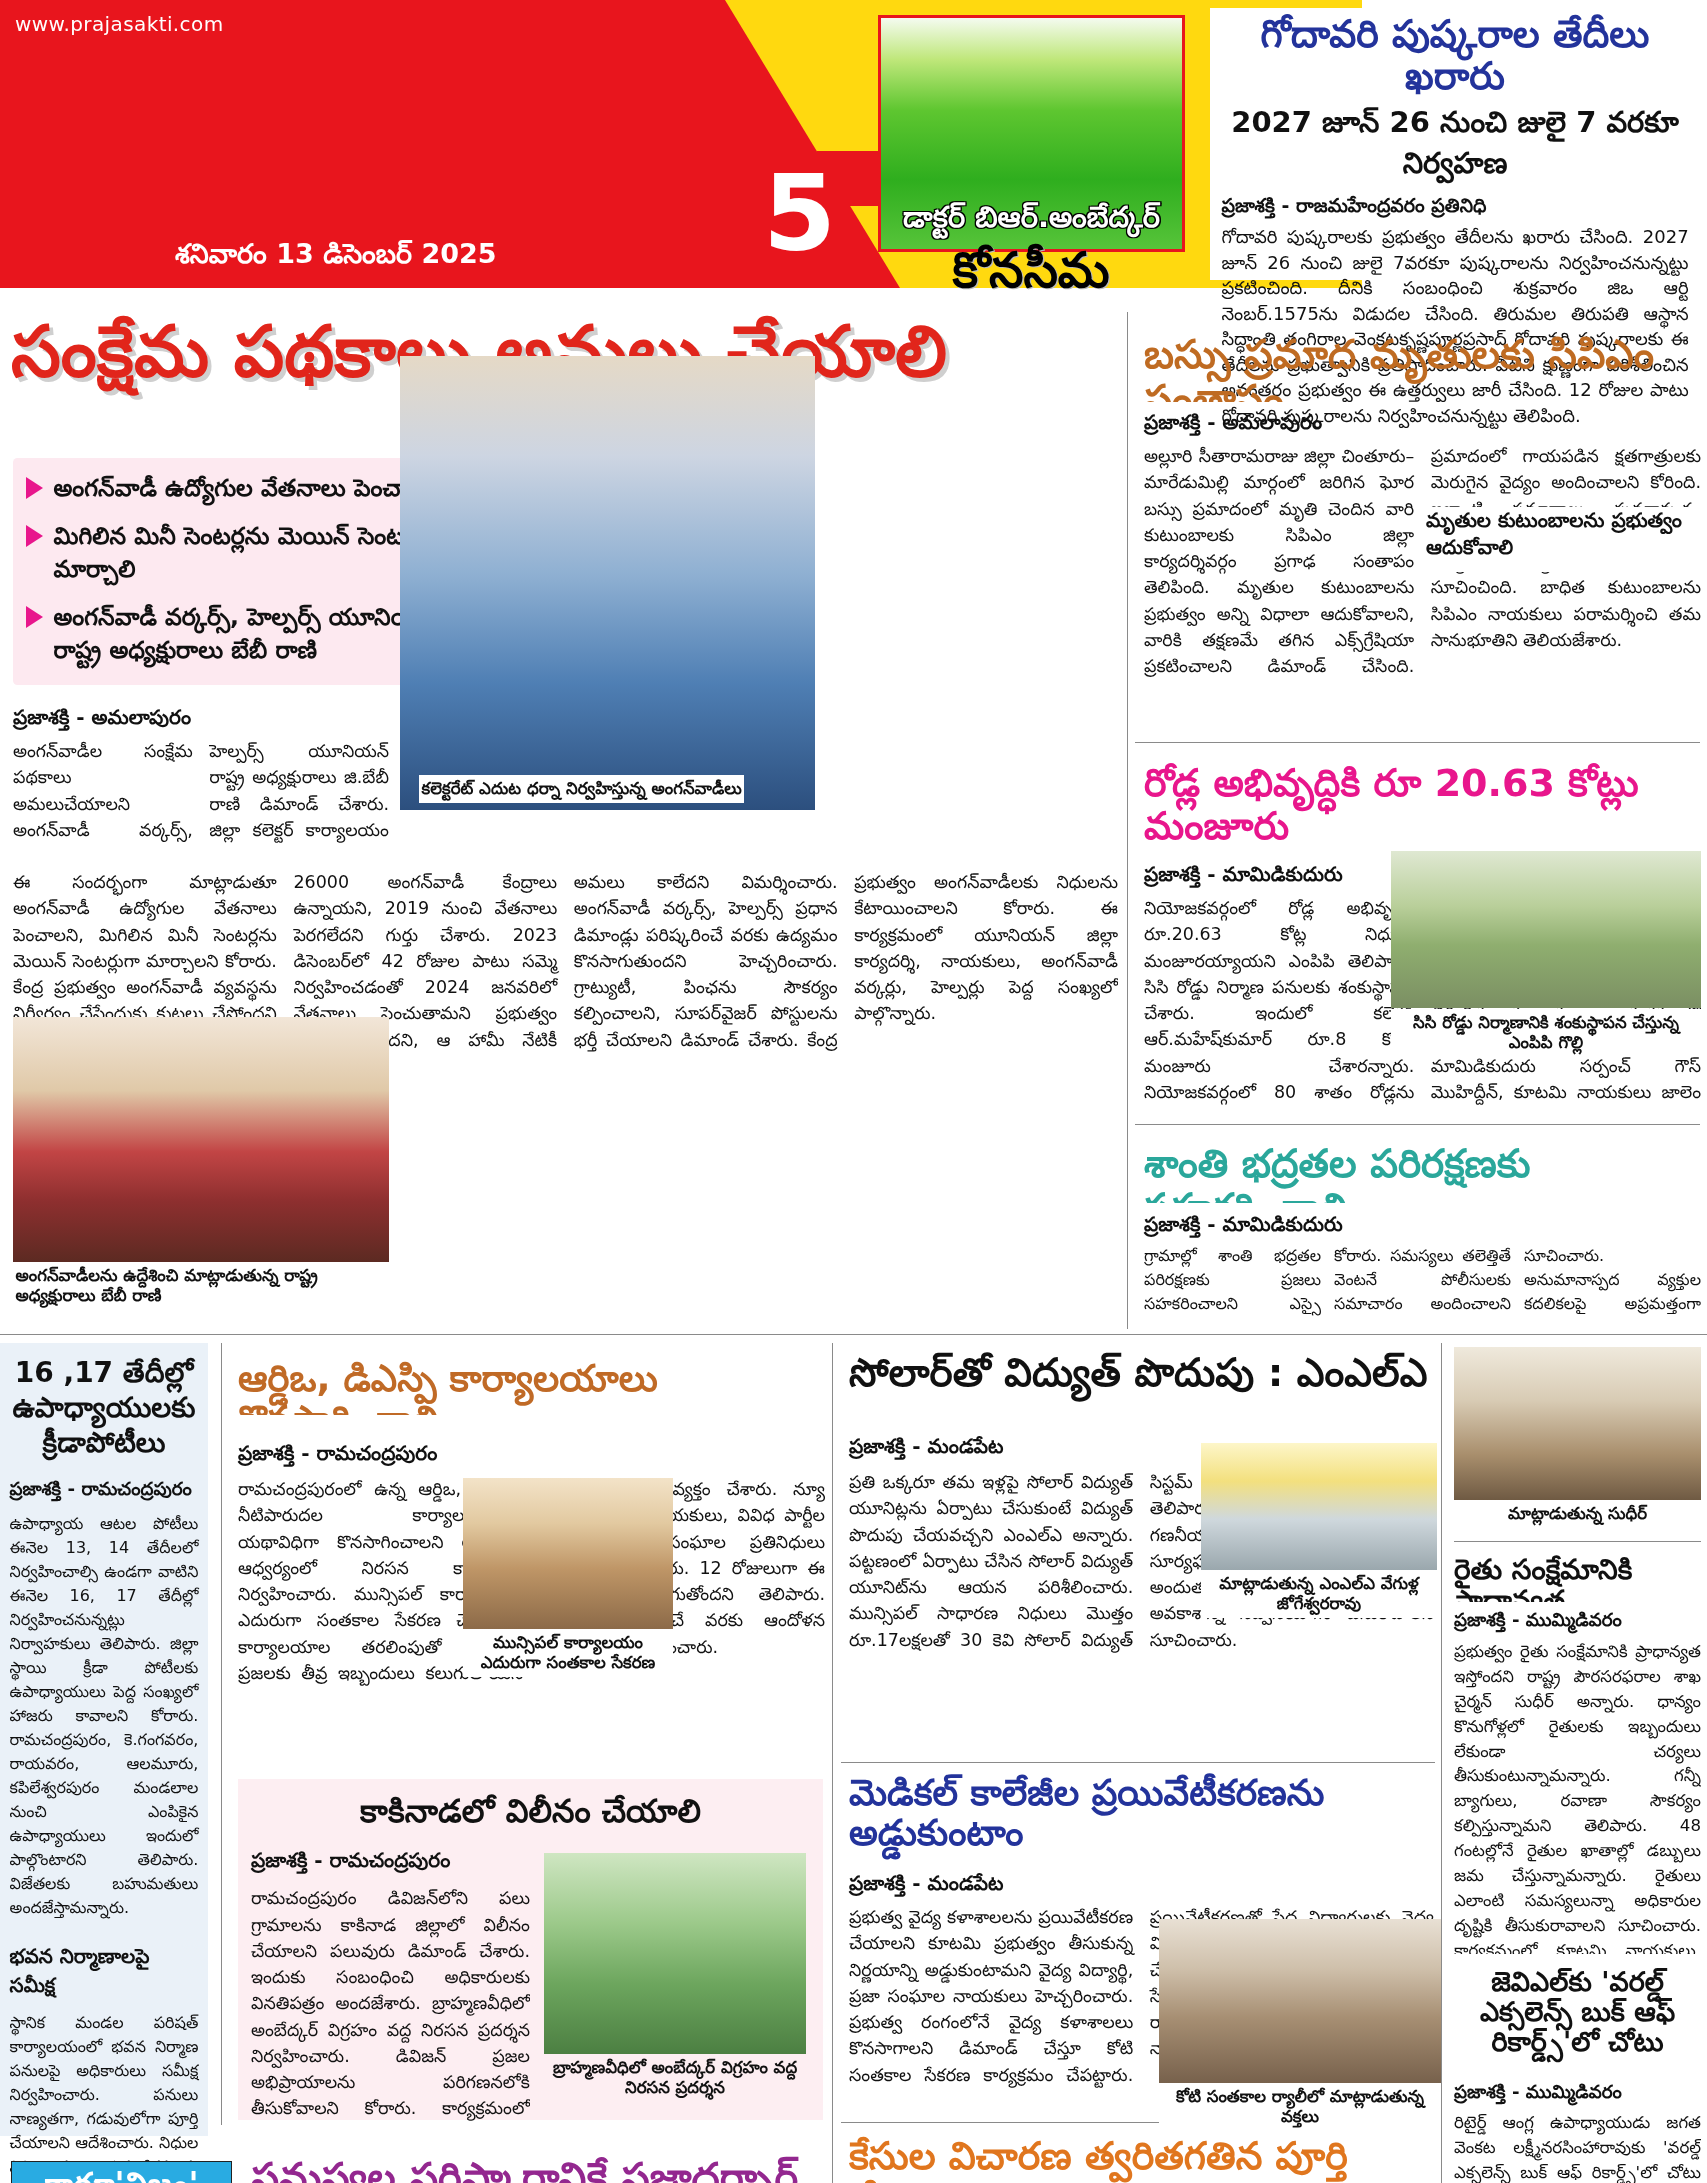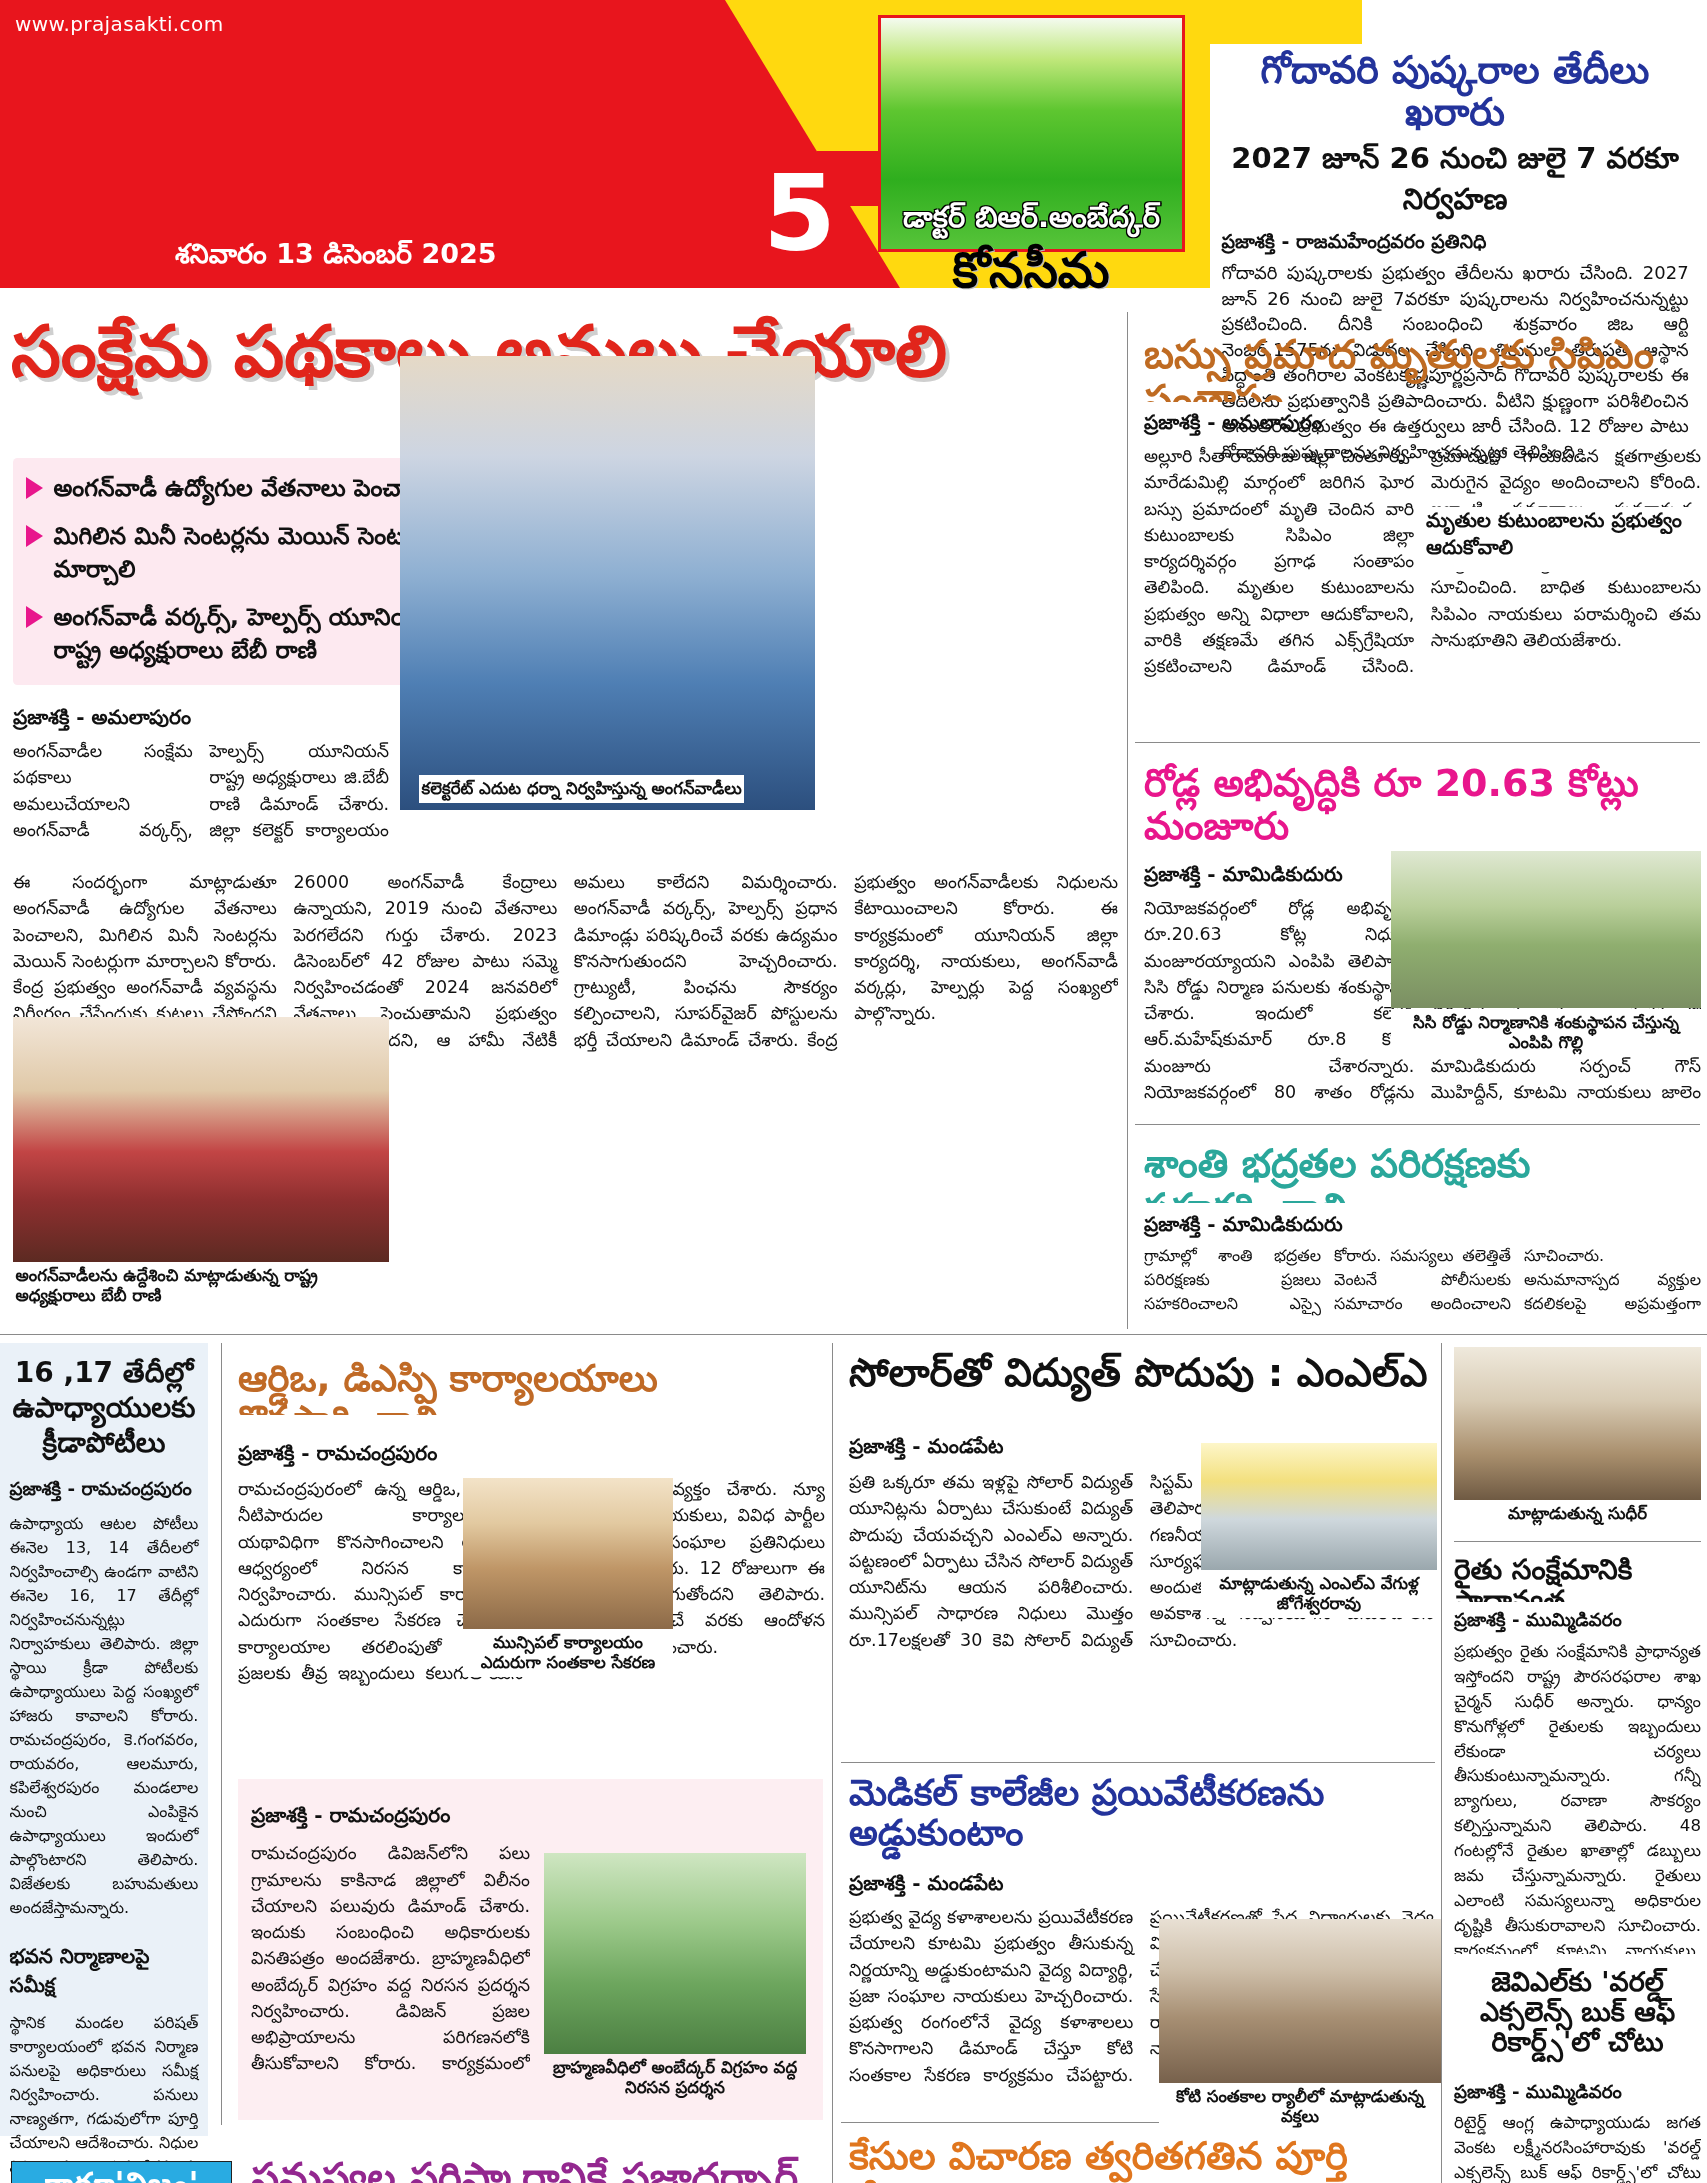--- a/index.html
+++ b/index.html
@@ -17,21 +17,21 @@
            text-shadow:-1.7px -1.7px 0 #fff,1.7px -1.7px 0 #fff,-1.7px 1.7px 0 #fff,2.6px 2.6px 0 #0c4a8c,5.2px 5.2px 0 #7a0c10;
            line-height:1;}
   #mh-date{left:175px;top:238px;color:#fff;font-size:27px;font-weight:bold;}
   #mh-page{left:763px;top:162px;color:#fff;font-size:105px;font-weight:bold;line-height:1;}
   #mh-photo{left:878px;top:15.3px;width:301px;height:231px;border:3.5px solid #e8151d;
             background:linear-gradient(180deg,#f4fbf0 0%,#bfe77a 18%,#5ec630 40%,#2fae1e 70%,#57c43a 100%);}
   #mh-doctor{left:0;right:0;bottom:7.9px;text-align:center;color:#fff;font-size:29px;font-weight:bold;
              text-shadow:1.3px 1.3px 0 #000,-1.3px 1.3px 0 #000,1.3px -1.3px 0 #000,-1.3px -1.3px 0 #000;}
   #mh-konaseema{left:865px;top:242px;width:332px;text-align:center;color:#000;font-size:49px;font-weight:800;
                 text-shadow:1.3px 1.3px 0 #bbb;}
-  #mh-article{left:1210px;top:7.9px;width:490px;height:272px;background:#fff;padding:6.1px 11.4px;box-sizing:border-box;margin-top:36px;}
+  #mh-article{left:1210px;top:7.9px;width:490px;height:272px;background:#fff;padding:6.1px 11.4px;box-sizing:border-box;}
   .tr-head{color:#23339b;font-size:38px;font-weight:800;text-align:center;line-height:1.1;}
   .tr-sub{color:#111;font-size:29px;font-weight:800;text-align:center;margin-top:7.9px;}
   .tr-by{font-size:19px;font-weight:bold;margin-top:7px;}
   .tr-body{font-size:18px;line-height:1.42;text-align:justify;margin-top:2.6px;}
   
   .hl{font-weight:800;line-height:1.12;}
   .by{font-size:20px;font-weight:bold;}
   .bd{font-size:17.5px;line-height:1.5;text-align:justify;column-gap:16.6px;}
   .cap{background:#fff;font-size:16.6px;font-weight:bold;line-height:1.25;text-align:center;padding:3.5px 2.6px;box-sizing:border-box;}
   .ph{background:#9aa7b5;}
@@ -135,20 +135,21 @@
 
 <div class="vr" style="left:221px;top:1343px;height:782px;"></div>
 
 <div class="abs hl ovh" style="left:238px;top:1358px;width:587px;height:57px;font-size:37px;color:#c06a26;">ఆర్డిఒ, డిఎస్పి కార్యాలయాలు కొనసాగించాలి</div>
 <div class="abs by" style="left:238px;top:1441px;">ప్రజాశక్తి - రామచంద్రపురం</div>
 <div class="abs bd ovh" style="left:238px;top:1476px;width:587px;height:288px;column-count:2;">రామచంద్రపురంలో ఉన్న ఆర్డిఒ, డిఎస్పి, నీటిపారుదల కార్యాలయాలను యథావిధిగా కొనసాగించాలని అఖిలపక్ష ఆధ్వర్యంలో నిరసన కార్యక్రమం నిర్వహించారు. మున్సిపల్ కార్యాలయం ఎదురుగా సంతకాల సేకరణ చేపట్టారు. కార్యాలయాల తరలింపుతో డివిజన్ ప్రజలకు తీవ్ర ఇబ్బందులు కలుగుతాయని వక్తలు ఆందోళన వ్యక్తం చేశారు. న్యూ డెమోక్రసీ జిల్లా నాయకులు, వివిధ పార్టీల నేతలు, ప్రజా సంఘాల ప్రతినిధులు ఇందులో పాల్గొన్నారు. 12 రోజులుగా ఈ ఉద్యమం కొనసాగుతోందని తెలిపారు. ప్రభుత్వం స్పందించే వరకు ఆందోళన ఆపబోమని హెచ్చరించారు.</div>
 <div class="abs ph ph-office" style="left:463px;top:1478px;width:210px;height:151px;z-index:3;"></div>
 <div class="cap abs" style="left:463px;top:1629px;width:210px;z-index:3;">మున్సిపల్ కార్యాలయం ఎదురుగా సంతకాల సేకరణ</div>
 
 <div class="abs boxpink" style="left:238px;top:1779px;width:585px;height:341px;padding:13px;box-sizing:border-box;">
+  <div class="ctr" style="font-size:32px;font-weight:800;">కాకినాడలో విలీనం చేయాలి</div>
   <div class="by" style="margin-top:11.4px;">ప్రజాశక్తి - రామచంద్రపురం</div>
   <div class="bd ovh" style="margin-top:7.9px;width:279px;height:236px;">రామచంద్రపురం డివిజన్‌లోని పలు గ్రామాలను కాకినాడ జిల్లాలో విలీనం చేయాలని పలువురు డిమాండ్ చేశారు. ఇందుకు సంబంధించి అధికారులకు వినతిపత్రం అందజేశారు. బ్రాహ్మణవీధిలో అంబేద్కర్ విగ్రహం వద్ద నిరసన ప్రదర్శన నిర్వహించారు. డివిజన్ ప్రజల అభిప్రాయాలను పరిగణనలోకి తీసుకోవాలని కోరారు. కార్యక్రమంలో వివిధ సంఘాల నాయకులు, స్థానికులు పాల్గొన్నారు.</div>
   <div class="abs ph ph-sign" style="left:306px;top:74px;width:262px;height:201px;"></div>
   <div class="cap abs" style="left:306px;top:275px;width:262px;background:transparent;">బ్రాహ్మణవీధిలో అంబేద్కర్ విగ్రహం వద్ద నిరసన ప్రదర్శన</div>
 </div>
 
 <div class="vr" style="left:832px;top:1343px;height:1327px;"></div>
 
 <div class="abs hl ovh" style="left:849px;top:1351px;width:585px;height:61px;font-size:39px;color:#111;">సోలార్‌తో విద్యుత్ పొదుపు : ఎంఎల్ఎ</div>
 <div class="abs by" style="left:849px;top:1434px;">ప్రజాశక్తి - మండపేట</div>

